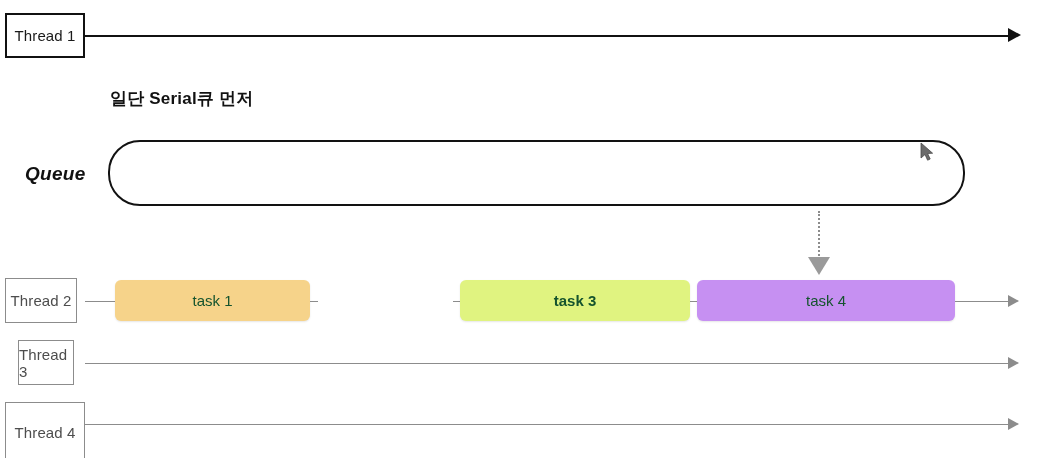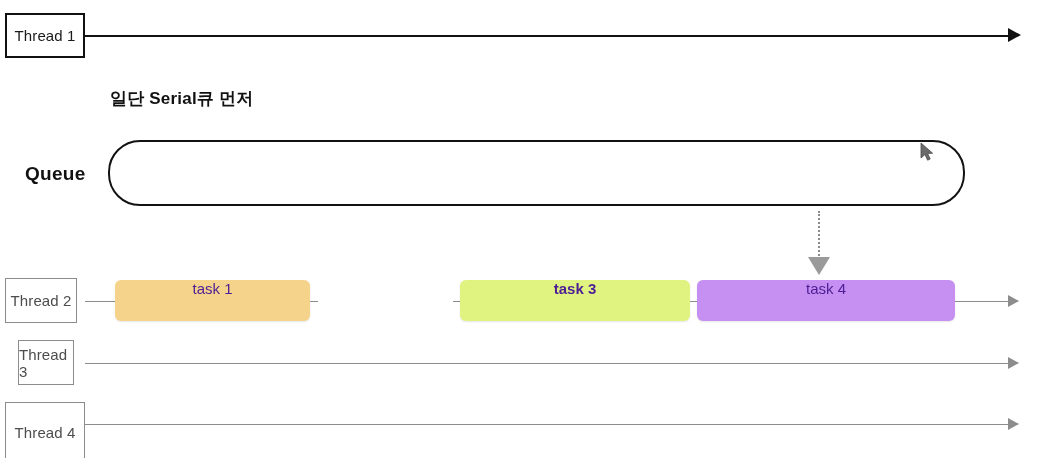--- a/index.html
+++ b/index.html
@@ -62,38 +62,39 @@
     border: 2.5px solid #121212;
     border-radius: 32px;
     background: #ffffff;
   }
   .queue-label {
     position: absolute;
     font-size: 19px;
     font-weight: bold;
     color: #111111;
     letter-spacing: 0.3px;
+    font-style: italic;
   }
   .note-text {
     position: absolute;
     font-size: 17px;
     font-weight: bold;
     color: #111111;
     letter-spacing: 0.2px;
     white-space: nowrap;
   }
   .task-block {
     position: absolute;
     box-sizing: border-box;
     border-radius: 6px;
     display: flex;
-    align-items: flex-start;
+    align-items: center;
     justify-content: center;
     font-size: 15px;
-    color: #4c1d95;
+    color: #14532d;
     box-shadow: 0 1px 2px rgba(0,0,0,0.10);
   }
   .task-connector {
     position: absolute;
     height: 0;
     border-top: 1.6px solid #8c8c8c;
   }
   .dispatch-arrow-shaft {
     position: absolute;
     width: 0;

